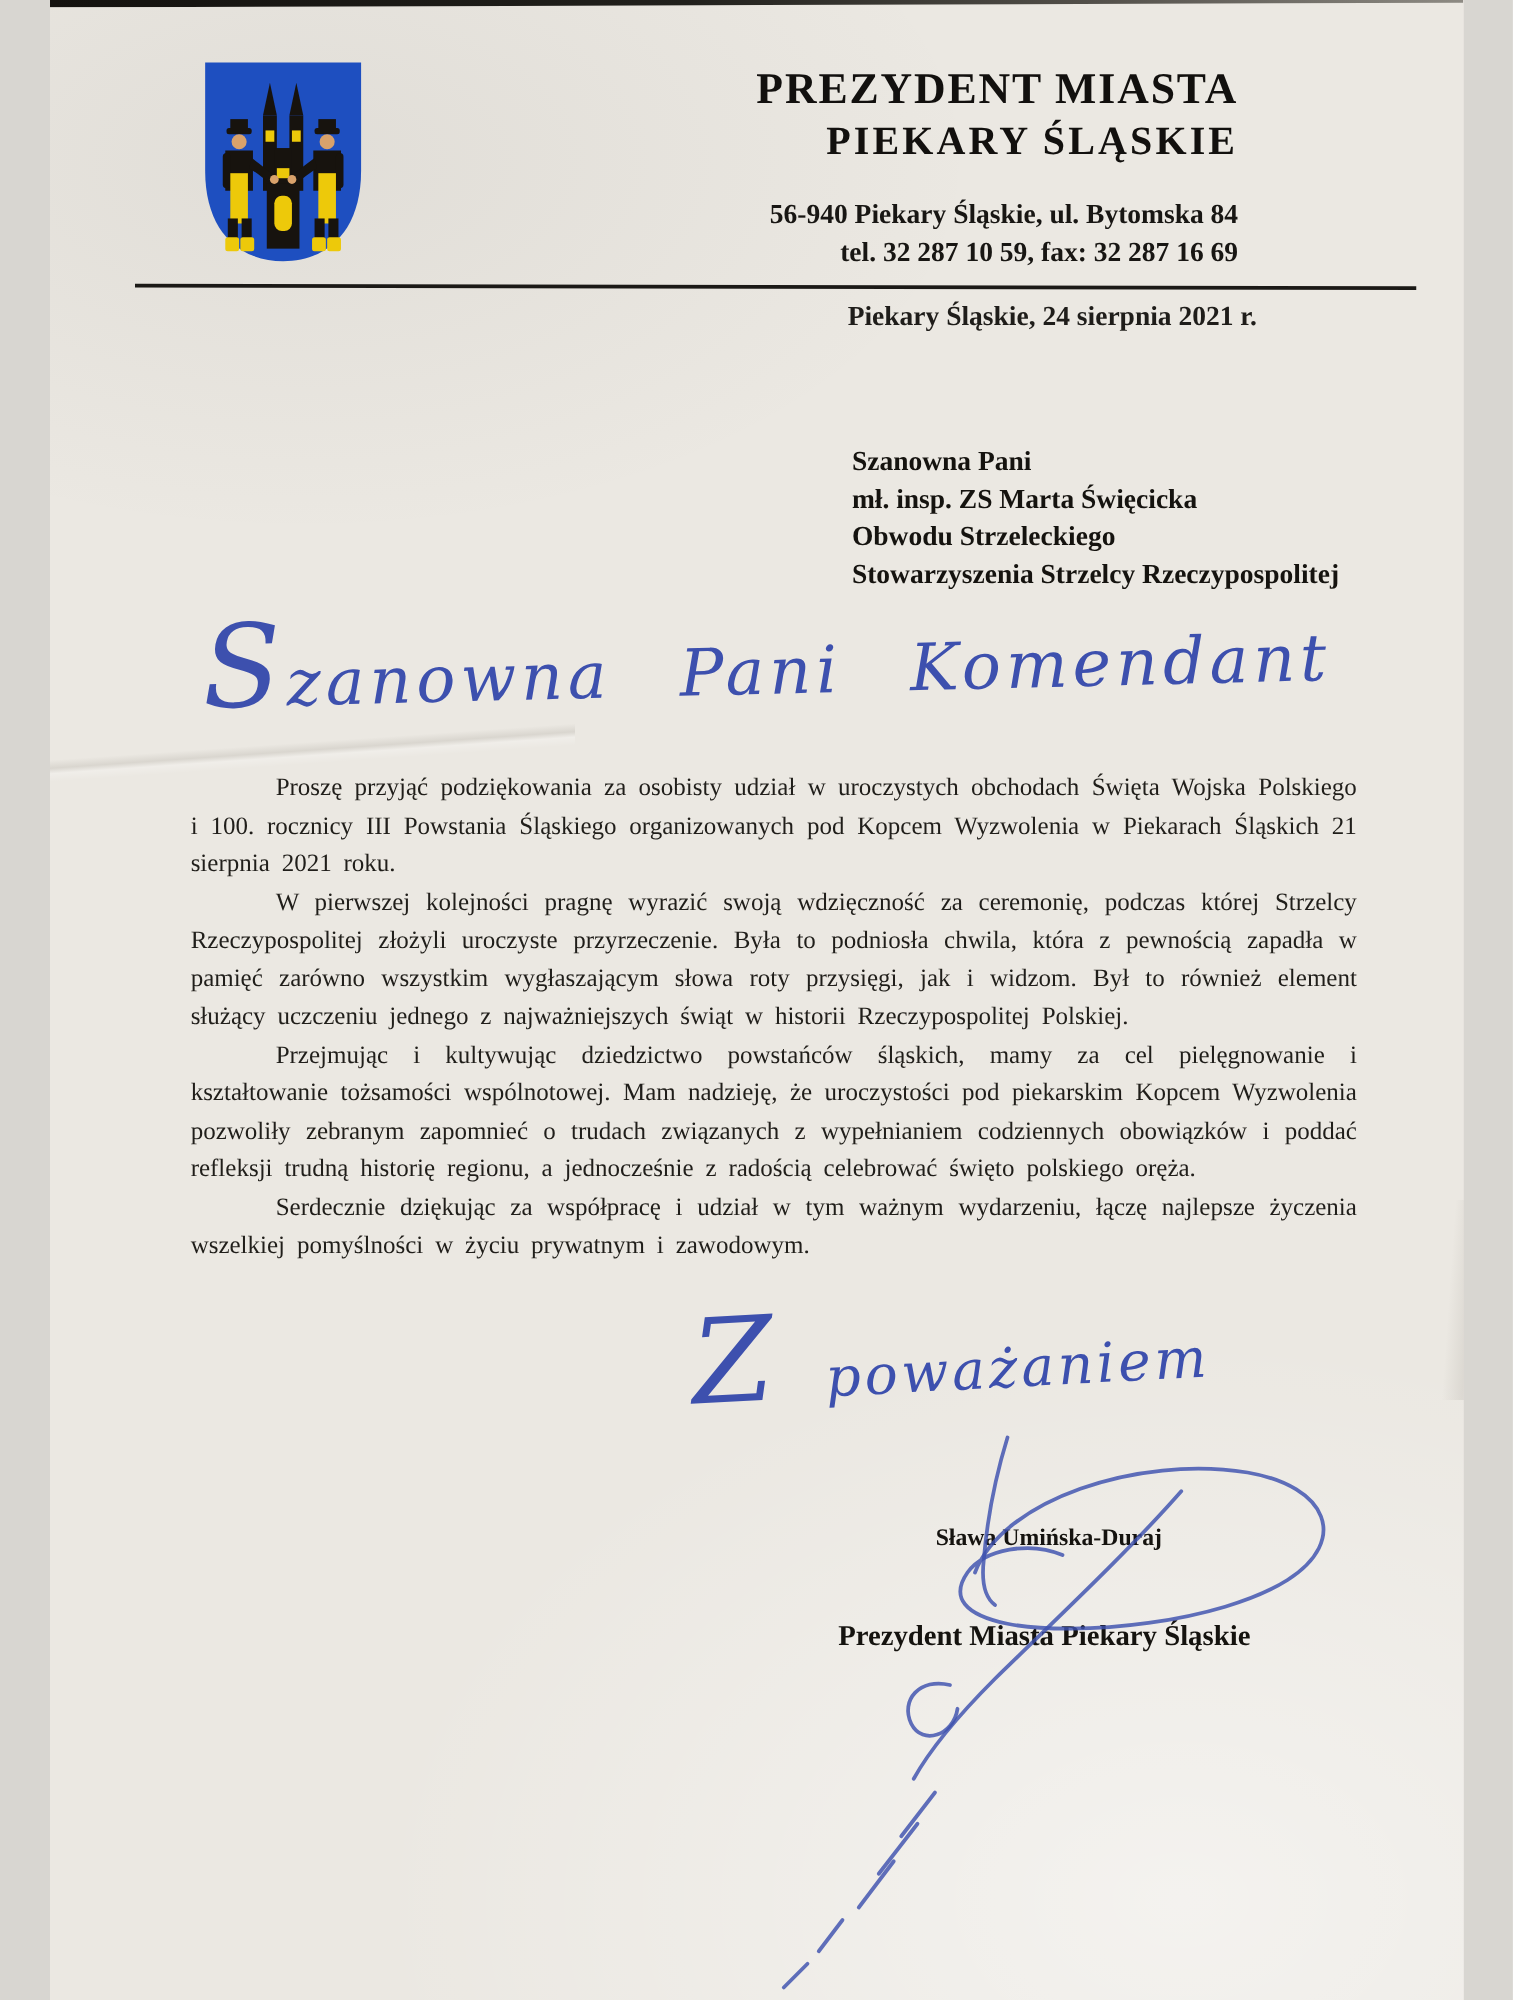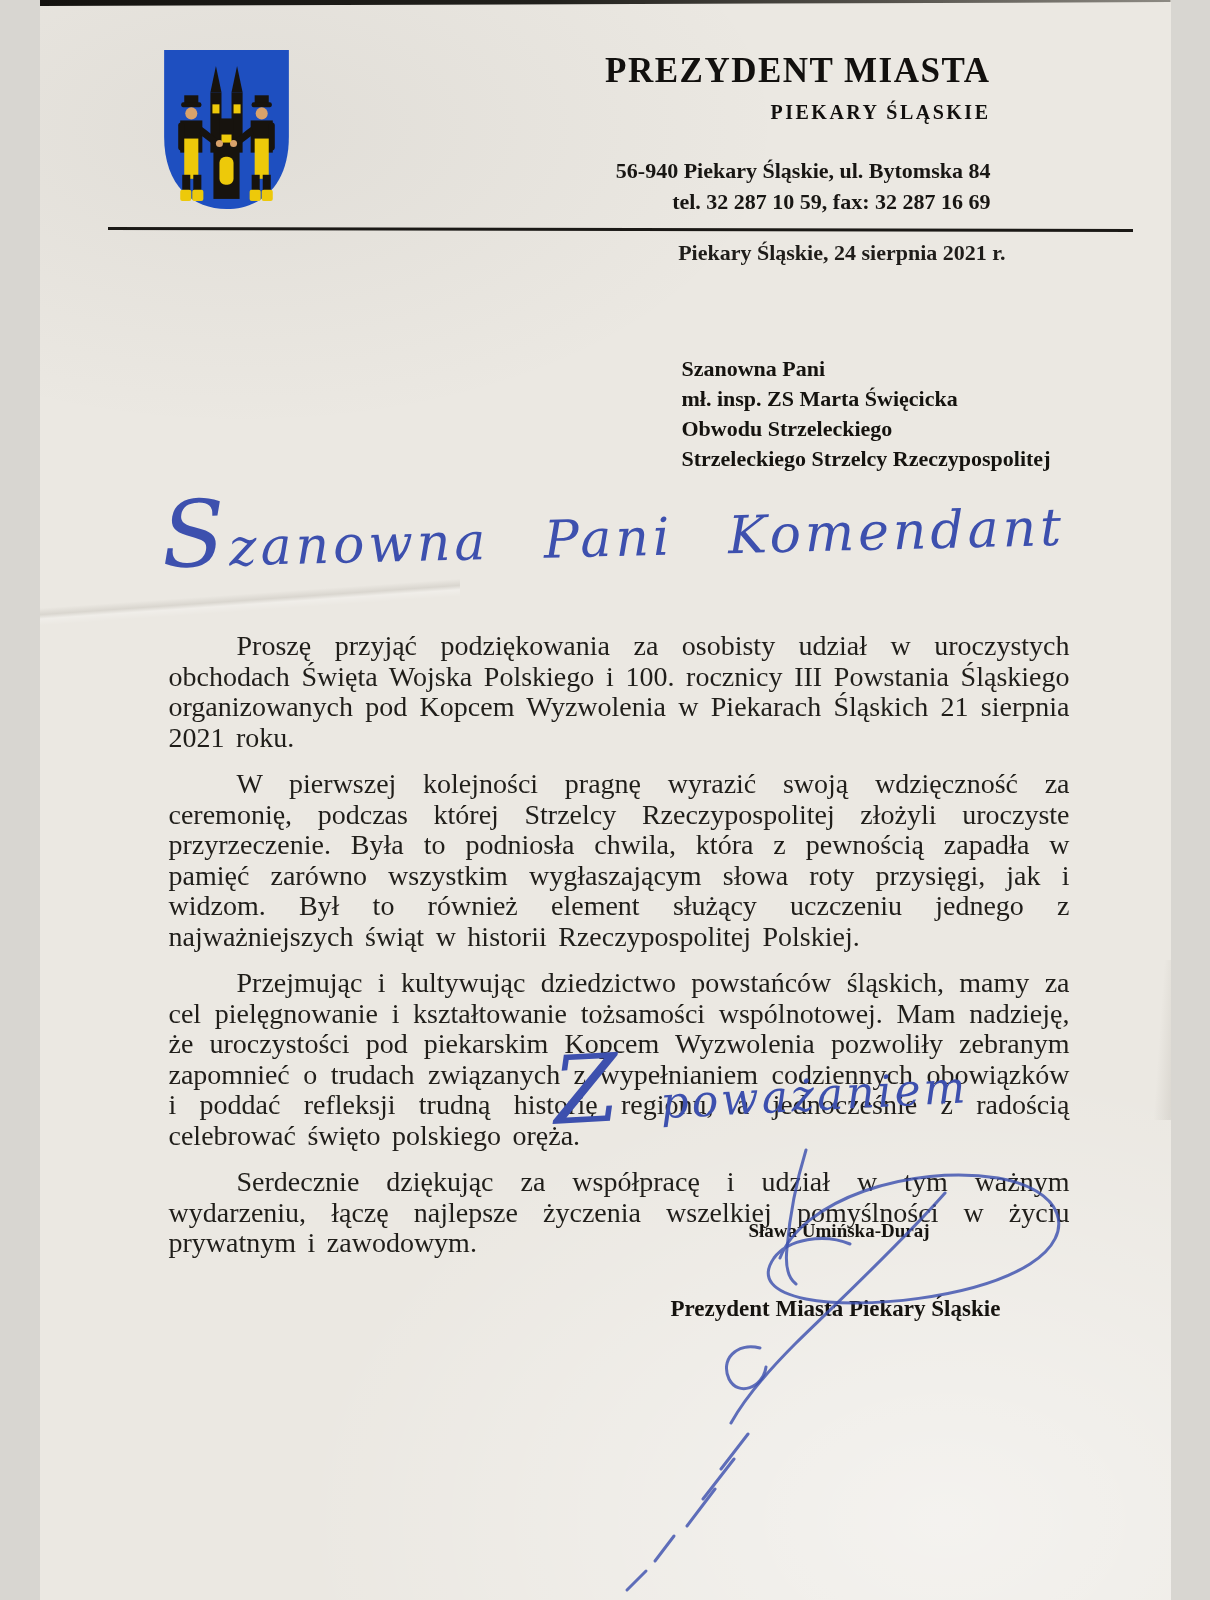--- a/index.html
+++ b/index.html
@@ -30,21 +30,21 @@
     background:linear-gradient(94deg, transparent 40%, rgba(110,104,92,.12) 50%, transparent 62%);
   }
   
   .crest { position:absolute; left:117px; top:46px; width:139px; height:167px; }
   .crest-shield { fill:var(--crest-shield,#1e4fc0); }
   .crest-dark   { fill:var(--crest-dark,#17130e); }
   .crest-gold   { fill:var(--crest-gold,#edc90a); }
   .crest-skin   { fill:var(--crest-skin,#d9a26b); }
   .lh-text { position:absolute; right:180px; top:50px; text-align:right; }
   .org1 { font-size:35px; font-weight:bold; letter-spacing:1.5px; line-height:42px; color:#12100e; }
-  .org2 { font-size:20px; font-weight:bold; letter-spacing:2.5px; line-height:40px; color:#12100e; }
+  .org2 { font-size:32px; font-weight:bold; letter-spacing:2.5px; line-height:40px; color:#12100e; }
   .addr { font-size:22px; font-weight:bold; line-height:31px; color:#181613; }
   .addr1 { margin-top:23px; }
   .rule {
     position:absolute; left:68px; top:228px; width:1025px; height:3px;
     background:#1b1916; transform:rotate(.12deg);
   }
   .dateline { position:absolute; right:165px; top:240px; font-size:22px; font-weight:bold; }
   
   .recipient { position:absolute; left:642px; top:354px; font-size:22px; font-weight:bold; line-height:30px; color:#15130f; }
   
@@ -62,22 +62,22 @@
   .greeting::first-letter { font-size:92px; line-height:0; }
   .closing {
     left:514px; top:1072px;
     font-size:44px; letter-spacing:3px; word-spacing:14px;
     transform:rotate(-3deg);
   }
   .closing::first-letter { font-size:94px; line-height:0; letter-spacing:10px; }
   
   .body-text { position:absolute; left:113px; top:615px; width:933px; }
   .body-text p {
-    margin:16px; text-align:justify; text-indent:68px;
-    font-size:28px; line-height:30.5px; word-spacing:4.5px; color:#201e1a;
+    margin:0; text-align:justify; text-indent:68px;
+    font-size:20px; line-height:30.5px; word-spacing:4.5px; color:#201e1a;
   }
   
   .signer-name  { position:absolute; left:709px; top:1220px; font-size:19px; font-weight:bold; color:#15130f; }
   .signer-title { position:absolute; left:631px; top:1296px; font-size:23px; font-weight:bold; color:#15130f;text-align:right; }
   .signature-svg { position:absolute; left:570px; top:1138px; width:480px; height:465px; }
   .signature-svg path { stroke:var(--ink,#3d50ae); stroke-width:3; fill:none; stroke-linecap:round; opacity:.82; }
 </style>
 </head>
 <body>
 
@@ -128,21 +128,21 @@
   </div>
 
   <div class="rule"></div>
 
   <div class="dateline">Piekary Śląskie, 24 sierpnia 2021 r.</div>
 
   <div class="recipient">
     <div>Szanowna Pani</div>
     <div>mł. insp. ZS Marta Święcicka</div>
     <div>Obwodu Strzeleckiego</div>
-    <div>Strzeleckiego Strzelcy Rzeczypospolitej</div>
+    <div>Stowarzyszenia Strzelcy Rzeczypospolitej</div>
   </div>
 
   <div class="handwriting greeting">Szanowna Pani Komendant</div>
 
   <div class="body-text">
     <p>Proszę przyjąć podziękowania za osobisty udział w uroczystych obchodach Święta Wojska Polskiego i 100. rocznicy III Powstania Śląskiego organizowanych pod Kopcem Wyzwolenia w Piekarach Śląskich 21 sierpnia 2021 roku.</p>
     <p>W pierwszej kolejności pragnę wyrazić swoją wdzięczność za ceremonię, podczas której Strzelcy Rzeczypospolitej złożyli uroczyste przyrzeczenie. Była to podniosła chwila, która z pewnością zapadła w pamięć zarówno wszystkim wygłaszającym słowa roty przysięgi, jak i widzom. Był to również element służący uczczeniu jednego z najważniejszych świąt w historii Rzeczypospolitej Polskiej.</p>
     <p>Przejmując i kultywując dziedzictwo powstańców śląskich, mamy za cel pielęgnowanie i kształtowanie tożsamości wspólnotowej. Mam nadzieję, że uroczystości pod piekarskim Kopcem Wyzwolenia pozwoliły zebranym zapomnieć o trudach związanych z wypełnianiem codziennych obowiązków i poddać refleksji trudną historię regionu, a jednocześnie z radością celebrować święto polskiego oręża.</p>
     <p>Serdecznie dziękując za współpracę i udział w tym ważnym wydarzeniu, łączę najlepsze życzenia wszelkiej pomyślności w życiu prywatnym i zawodowym.</p>
   </div>

